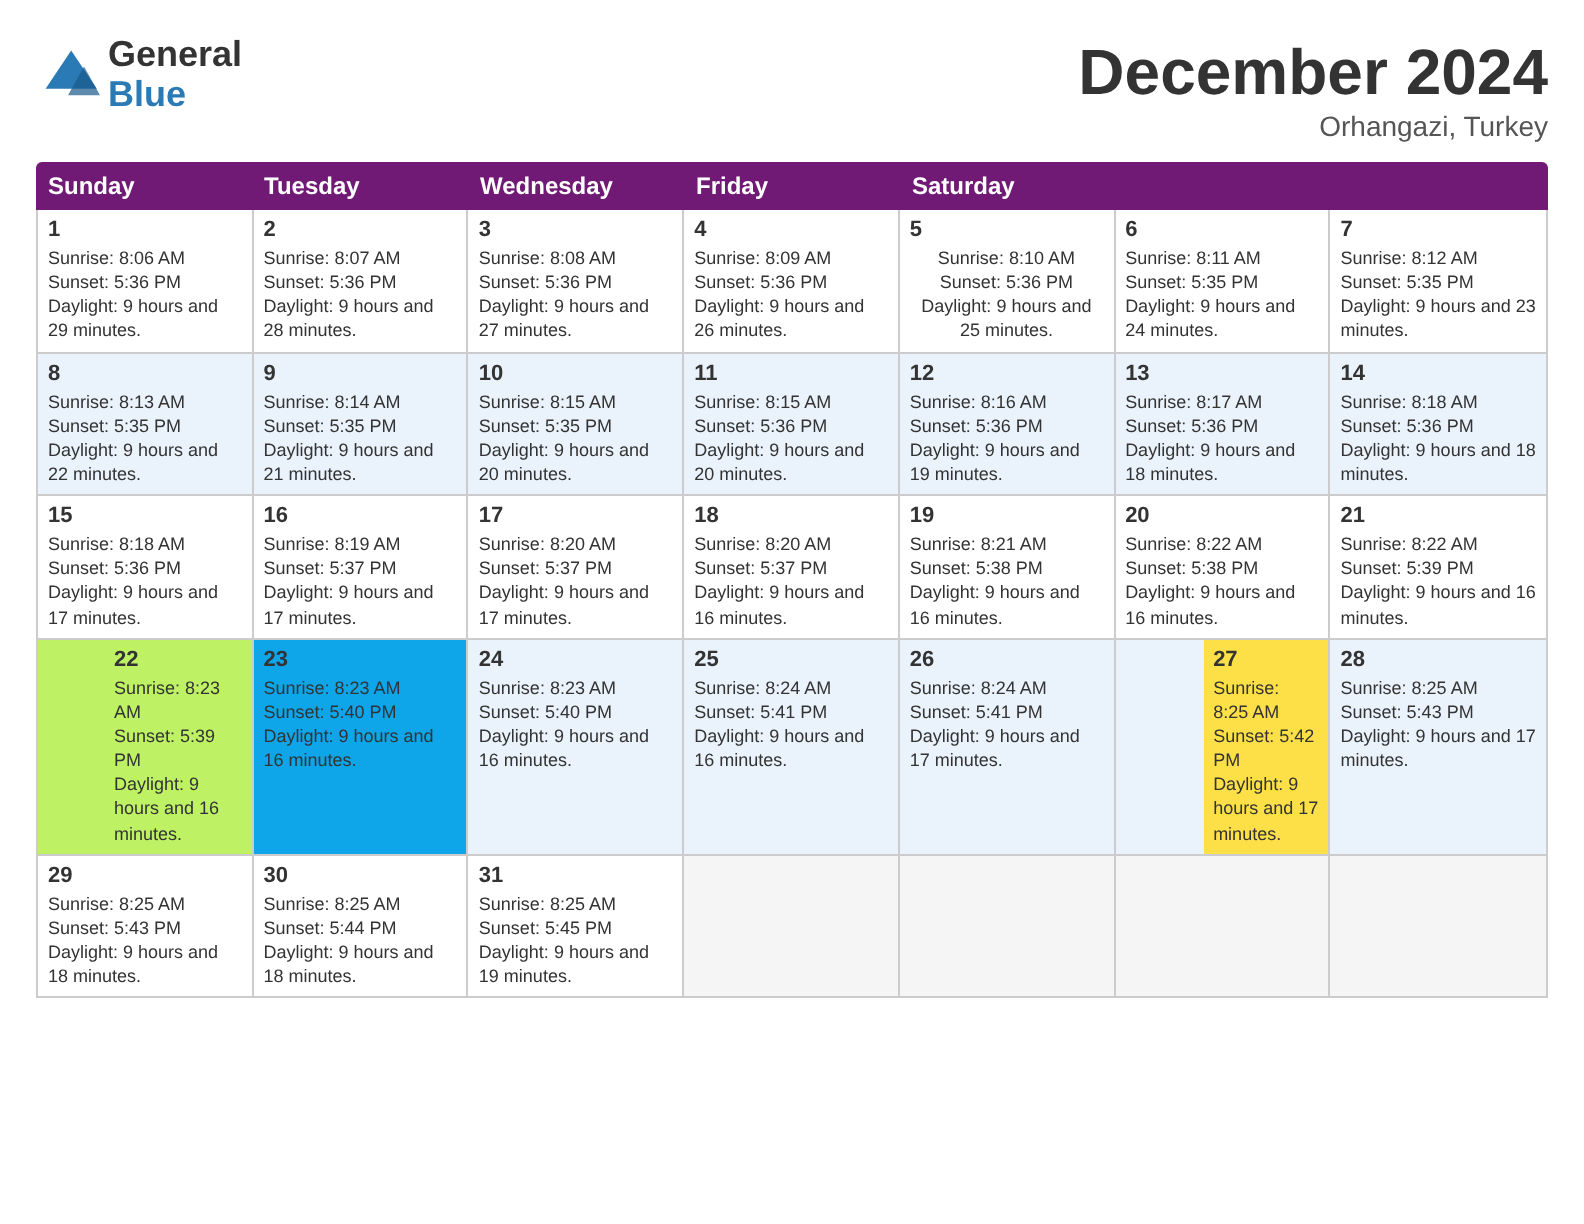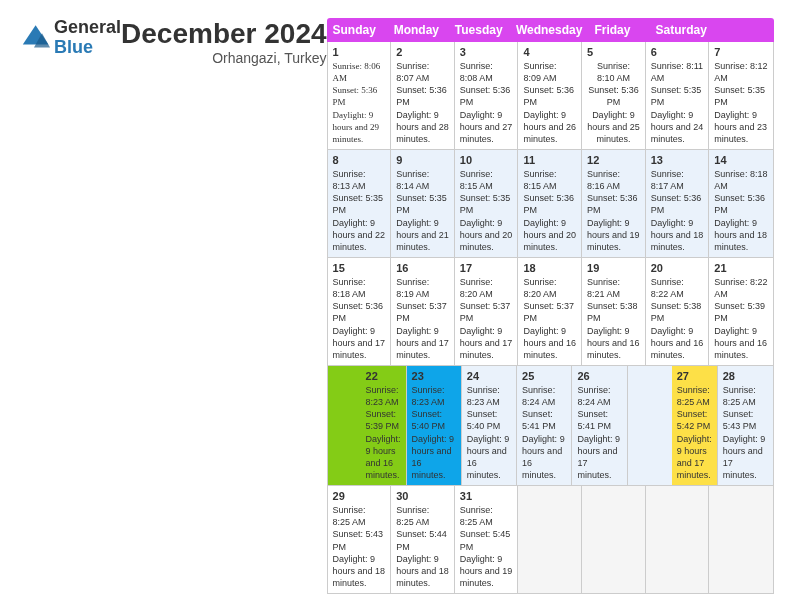--- a/index.html
+++ b/index.html
@@ -8,21 +8,21 @@
       background: #fff;
       width: 792px;
       height: 612px;
       overflow: hidden;
     }
     .page {
       width: 792px;
       height: 450px;
       padding: 18px 18px 10px 18px;
       display: flex;
-      flex-direction: row;
+      flex-direction: column;
       border-radius: 32px;
     }
     .header {
       display: flex;
       justify-content: space-between;
       align-items: flex-start;
       margin-bottom: 10px;
     }
     .logo {
       display: flex;
@@ -45,37 +45,37 @@
     }
     .logo-icon {
       width: 32px;
       height: 32px;
       margin-right: 4px;
     }
     .title-block {
       text-align: right;
     }
     .main-title {
-      font-size: 28px;
+      font-size: 32px;
       font-weight: bold;
       color: #333;
     }
     .subtitle {
       font-size: 14px;
       color: #555;
     }
     .calendar {
       flex: 1;
       display: flex;
       flex-direction: column;
     }
     .cal-header-row {
       display: grid;
       grid-template-columns: repeat(7, 1fr);
-      background: #d946ef;
+      background: #701a75;
       border-radius: 3px 3px 0 0;
     }
     .cal-header-cell {
       color: #fff;
       font-weight: bold;
       font-size: 12px;
       padding: 5px 6px;
       text-align: left;
     }
     .cal-body {
@@ -144,31 +144,30 @@
     </div>
     <div class="title-block">
       <div class="main-title">December 2024</div>
       <div class="subtitle">Orhangazi, Turkey</div>
     </div>
   </div>
 
   <div class="calendar">
     <div class="cal-header-row" id="cal-header">
         <div class="cal-header-cell">Sunday</div>
-        <div class="cal-header-cell">Monday</div>
         <div class="cal-header-cell">Tuesday</div>
         <div class="cal-header-cell">Wednesday</div>
         <div class="cal-header-cell">Friday</div>
         <div class="cal-header-cell">Saturday</div>
       </div>
     <div class="cal-body" id="cal-body">
         <div class="cal-week">
           <div class="cal-cell">
             <span class="day-num">1</span>
-            <div class="cell-text" style="white-space: pre-line; font-family: Liberation Serif, serif;">Sunrise: 8:06 AM
+            <div class="cell-text" style="white-space: pre-line;">Sunrise: 8:06 AM
 Sunset: 5:36 PM
 Daylight: 9 hours and 29 minutes.</div>
           </div>
           <div class="cal-cell">
             <span class="day-num">2</span>
             <div class="cell-text" style="white-space: pre-line;">Sunrise: 8:07 AM
 Sunset: 5:36 PM
 Daylight: 9 hours and 28 minutes.</div>
           </div>
           <div class="cal-cell">
@@ -284,21 +283,21 @@
 Daylight: 9 hours and 16 minutes.</div>
           </div>
           <div class="cal-cell">
             <span class="day-num">21</span>
             <div class="cell-text" style="white-space: pre-line;">Sunrise: 8:22 AM
 Sunset: 5:39 PM
 Daylight: 9 hours and 16 minutes.</div>
           </div>
         </div>
         <div class="cal-week even-week">
-          <div class="cal-cell" style="background: #84cc16; padding-left: 38px;">
+          <div class="cal-cell" style="background: #bef264; padding-left: 38px;">
             <span class="day-num">22</span>
             <div class="cell-text" style="white-space: pre-line;">Sunrise: 8:23 AM
 Sunset: 5:39 PM
 Daylight: 9 hours and 16 minutes.</div>
           </div>
           <div class="cal-cell" style="background: #0ea5e9;">
             <span class="day-num">23</span>
             <div class="cell-text" style="white-space: pre-line;">Sunrise: 8:23 AM
 Sunset: 5:40 PM
 Daylight: 9 hours and 16 minutes.</div>

